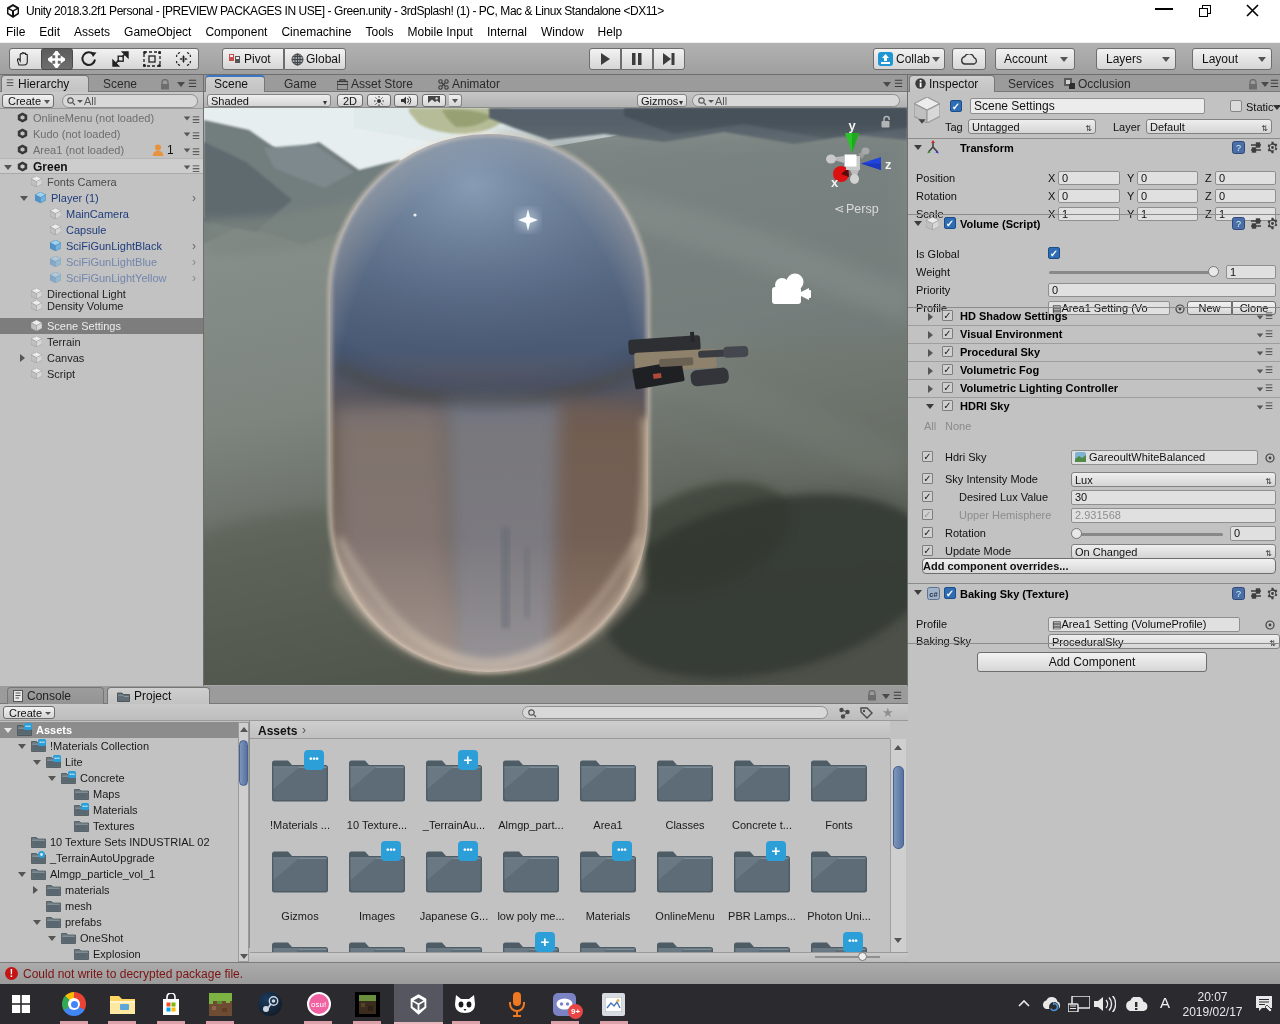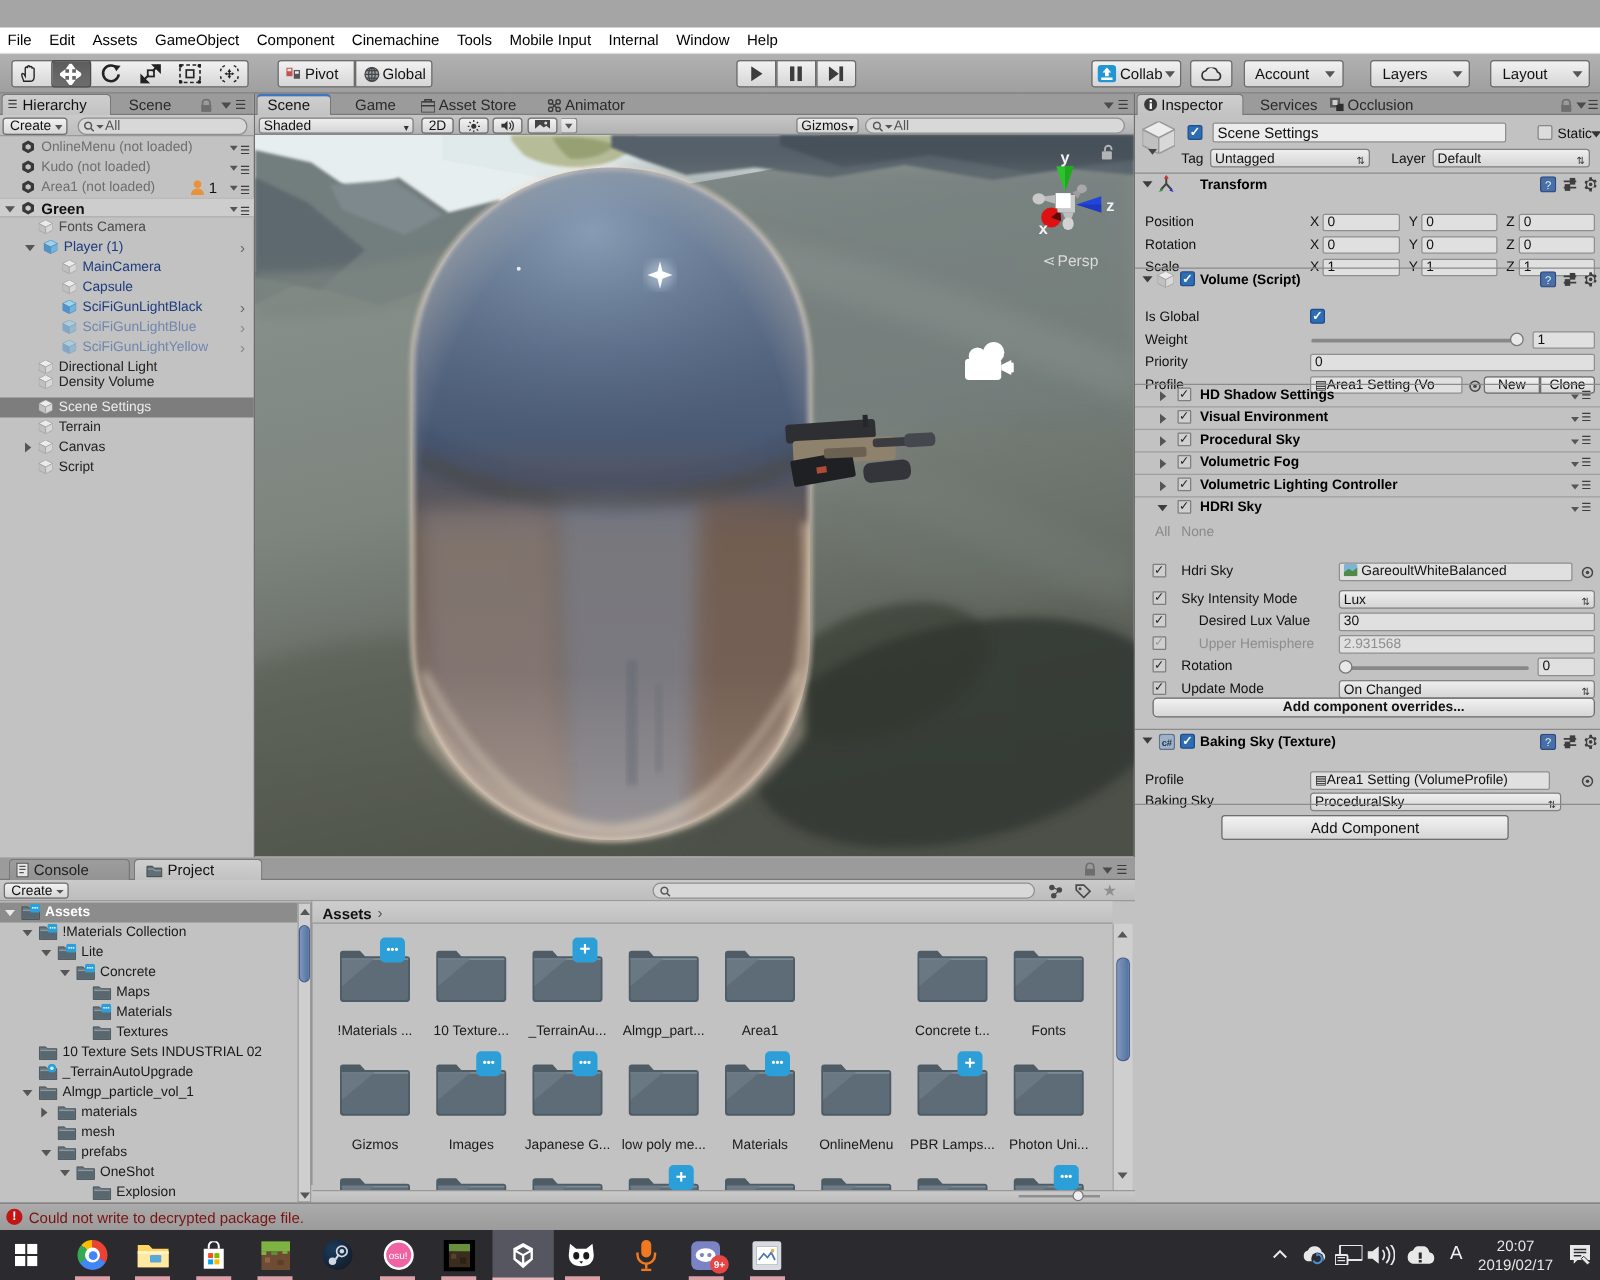--- a/index.html
+++ b/index.html
@@ -42,20 +42,32 @@
 .fold{position:absolute;width:15px;height:13px;top:1px;}
 .fitem{position:absolute;width:76px;height:76px;text-align:center;}
 .flabel{position:absolute;top:62px;width:100%;font-size:11px;color:#1a1a1a;white-space:nowrap;overflow:hidden;}
 .bigfold{position:absolute;left:8px;top:0;width:60px;height:47px;}
 .badge{position:absolute;width:20px;height:20px;border-radius:4px;background:#2d9fd8;color:#fff;font-weight:bold;text-align:center;}
 </style>
 </head>
 <body>
 <div id="stage">
 
+  <div class="abs" id="titlebar">
+    <svg class="abs" style="left:5px;top:3px" width="16" height="16" viewBox="0 0 32 32">
+        <path fill="#111" d="M16 2 L28 8.8 L28 22 L16 30 L4 22 L4 8.8 Z M16 6.6 L9 10.6 L16 14.6 L23 10.6 Z M6.8 12.6 L6.8 20 L14 24.7 L14 16.7 Z M25.2 12.6 L18 16.7 L18 24.7 L25.2 20 Z"></path>
+      </svg>
+    <span class="abs" style="left:26px;top:4px;letter-spacing:-0.45px">Unity 2018.3.2f1 Personal - [PREVIEW PACKAGES IN USE] - Green.unity - 3rdSplash! (1) - PC, Mac &amp; Linux Standalone &lt;DX11&gt;</span>
+    <span class="abs" style="left:1155px;top:8px;width:18px;height:2px;background:#000"></span>
+    <span class="abs" style="left:1202px;top:5px;width:9px;height:9px;border:1.5px solid #000;background:#fff"></span>
+    <span class="abs" style="left:1199px;top:8px;width:9px;height:9px;border:1.5px solid #000;background:#fff"></span>
+    <svg class="abs" style="left:1246px;top:4px" width="13" height="13">
+        <path d="M1 1 L12 12 M12 1 L1 12" stroke="#000" stroke-width="1.6"></path>
+      </svg>
+  </div>
 
   <div class="abs" id="menubar">
     <span class="menuitem" style="padding-left:6px">File</span><span class="menuitem">Edit</span><span class="menuitem">Assets</span><span class="menuitem">GameObject</span><span class="menuitem">Component</span><span class="menuitem">Cinemachine</span><span class="menuitem">Tools</span><span class="menuitem">Mobile Input</span><span class="menuitem">Internal</span><span class="menuitem">Window</span><span class="menuitem">Help</span>
   </div>
 
   <div class="abs" id="toolbar">
     <div class="abs btn" style="left:9px;top:5px;width:190px;height:22px"></div>
     <div class="abs btnp" style="left:41px;top:5px;width:32px;height:22px"></div>
 
     <svg class="abs" style="left:16px;top:9px" width="16" height="14" viewBox="0 0 16 14">
@@ -766,21 +778,21 @@
         <span class="abs" style="left:37px">Rotation</span>
       <div class="abs" style="left:165px;top:7px;width:150px;height:3px;background:#888;border-radius:2px"></div>
       <div class="abs" style="left:163px;top:2px;width:11px;height:11px;border-radius:50%;background:#e8e8e8;border:1px solid #777"></div>
       <div class="abs field" style="left:322px;top:0;width:46px;height:15px">0</div>
       </div>
     <div class="ir" style="top:457px">
         <div class="abs cbs" style="left:14px;top:1px">✓</div>
         <span class="abs" style="left:37px">Update Mode</span>
         <div class="abs dd" style="left:163px;top:0;width:205px;height:15px;line-height:14px">On Changed<span class="ddarr" style="top:2px">⇅</span></div>
       </div>
-    <div class="abs btn" style="left:14px;top:483px;width:354px;height:16px;text-align:center;line-height:15px;font-weight:bold;border-radius:4px">Add component overrides...</div>
+    <div class="abs btn" style="left:14px;top:483px;width:354px;height:16px;text-align:left;line-height:15px;font-weight:bold;border-radius:4px">Add component overrides...</div>
     <div class="abs sep" style="left:0;top:508px;width:372px"></div>
 
     <span class="abs trid tri" style="left:6px;top:515px;border-top-color:#3c3c3c"></span>
     <svg class="abs" style="left:19px;top:512px" width="13" height="13">
         <rect x="0.5" y="0.5" width="12" height="12" rx="2" fill="#9fb2c8" stroke="#5b7290"></rect>
         <text x="6.5" y="9.5" font-size="7.5" fill="#23364d" text-anchor="middle" font-weight="bold">c#</text>
       </svg>
     <div class="abs cb" style="left:36px;top:512px">✓</div>
     <span class="abs hdr" style="left:52px;top:513px">Baking Sky (Texture)</span>
     <svg class="abs" style="left:324px;top:512px" width="13" height="13">
@@ -800,21 +812,21 @@
     <div class="ir" style="top:530px">
         <span class="abs" style="left:8px">Profile</span>
       <div class="abs field" style="left:140px;top:0;width:192px;height:15px;white-space:nowrap"><span style="font-size:10px">▤</span>Area1 Setting (VolumeProfile)</div>
       <svg class="abs" style="left:357px;top:3px" width="10" height="10">
           <circle cx="5" cy="5" r="4" fill="none" stroke="#444" stroke-width="1.2"></circle>
           <circle cx="5" cy="5" r="1.4" fill="#444"></circle>
         </svg>
       </div>
     <div class="ir" style="top:547px">
         <span class="abs" style="left:8px">Baking Sky</span>
-        <div class="abs dd" style="left:140px;top:0;width:201px;height:15px;line-height:14px">ProceduralSky<span class="ddarr" style="top:2px">⇅</span></div>
+        <div class="abs dd" style="left:140px;top:0;width:232px;height:15px;line-height:14px">ProceduralSky<span class="ddarr" style="top:2px">⇅</span></div>
       </div>
     <div class="abs sep" style="left:0;top:568px;width:372px"></div>
     <div class="abs btn" style="left:69px;top:577px;width:230px;height:20px;text-align:center;line-height:19px;font-size:12px;border-radius:3px">Add Component</div>
   </div>
 
   <div class="abs" id="project" style="left:0;top:686px;width:908px;height:276px;background:#c2c2c2;">
     <div class="abs" style="left:0;top:0;width:908px;height:18px;background:#9b9b9b;border-bottom:1px solid #787878"></div>
     <div class="abs tab" style="left:7px;top:1px;width:97px;height:17px"></div>
     <svg class="abs" style="left:13px;top:4px" width="10" height="12">
         <rect x="0.5" y="0.5" width="9" height="11" fill="#e8e8e8" stroke="#555"></rect>
@@ -992,20 +1004,26 @@
           <svg class="bigfold">
             <use href="#bfold"></use>
           </svg>
           <div class="flabel">Almgp_part...</div>
         </div>
       <div class="fitem" style="left:320px;top:18px">
           <svg class="bigfold">
             <use href="#bfold"></use>
           </svg>
           <div class="flabel">Area1</div>
+        </div>
+      <div class="fitem" style="left:397px;top:18px">
+          <svg class="bigfold">
+            <use href="#bfold"></use>
+          </svg>
+          <div class="flabel">Classes</div>
         </div>
       <div class="fitem" style="left:474px;top:18px">
           <svg class="bigfold">
             <use href="#bfold"></use>
           </svg>
           <div class="flabel">Concrete t...</div>
         </div>
       <div class="fitem" style="left:551px;top:18px">
           <svg class="bigfold">
             <use href="#bfold"></use>

